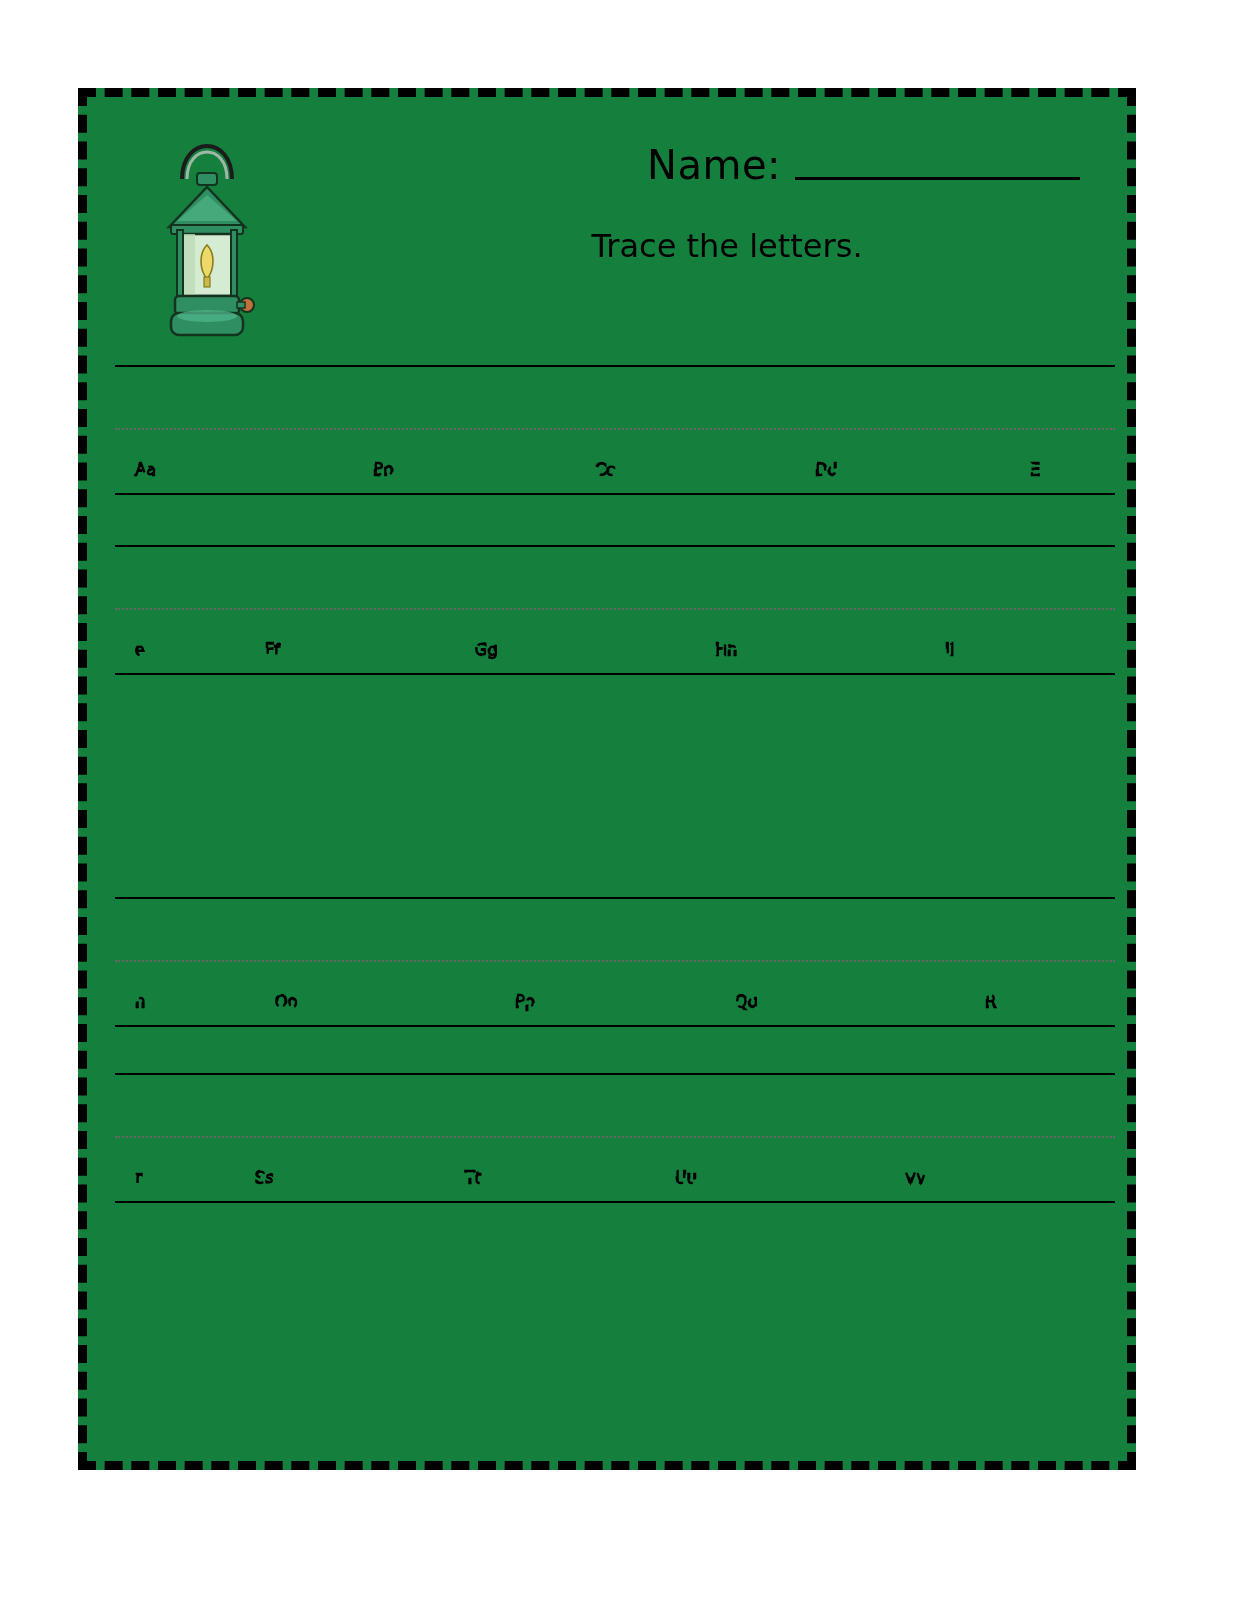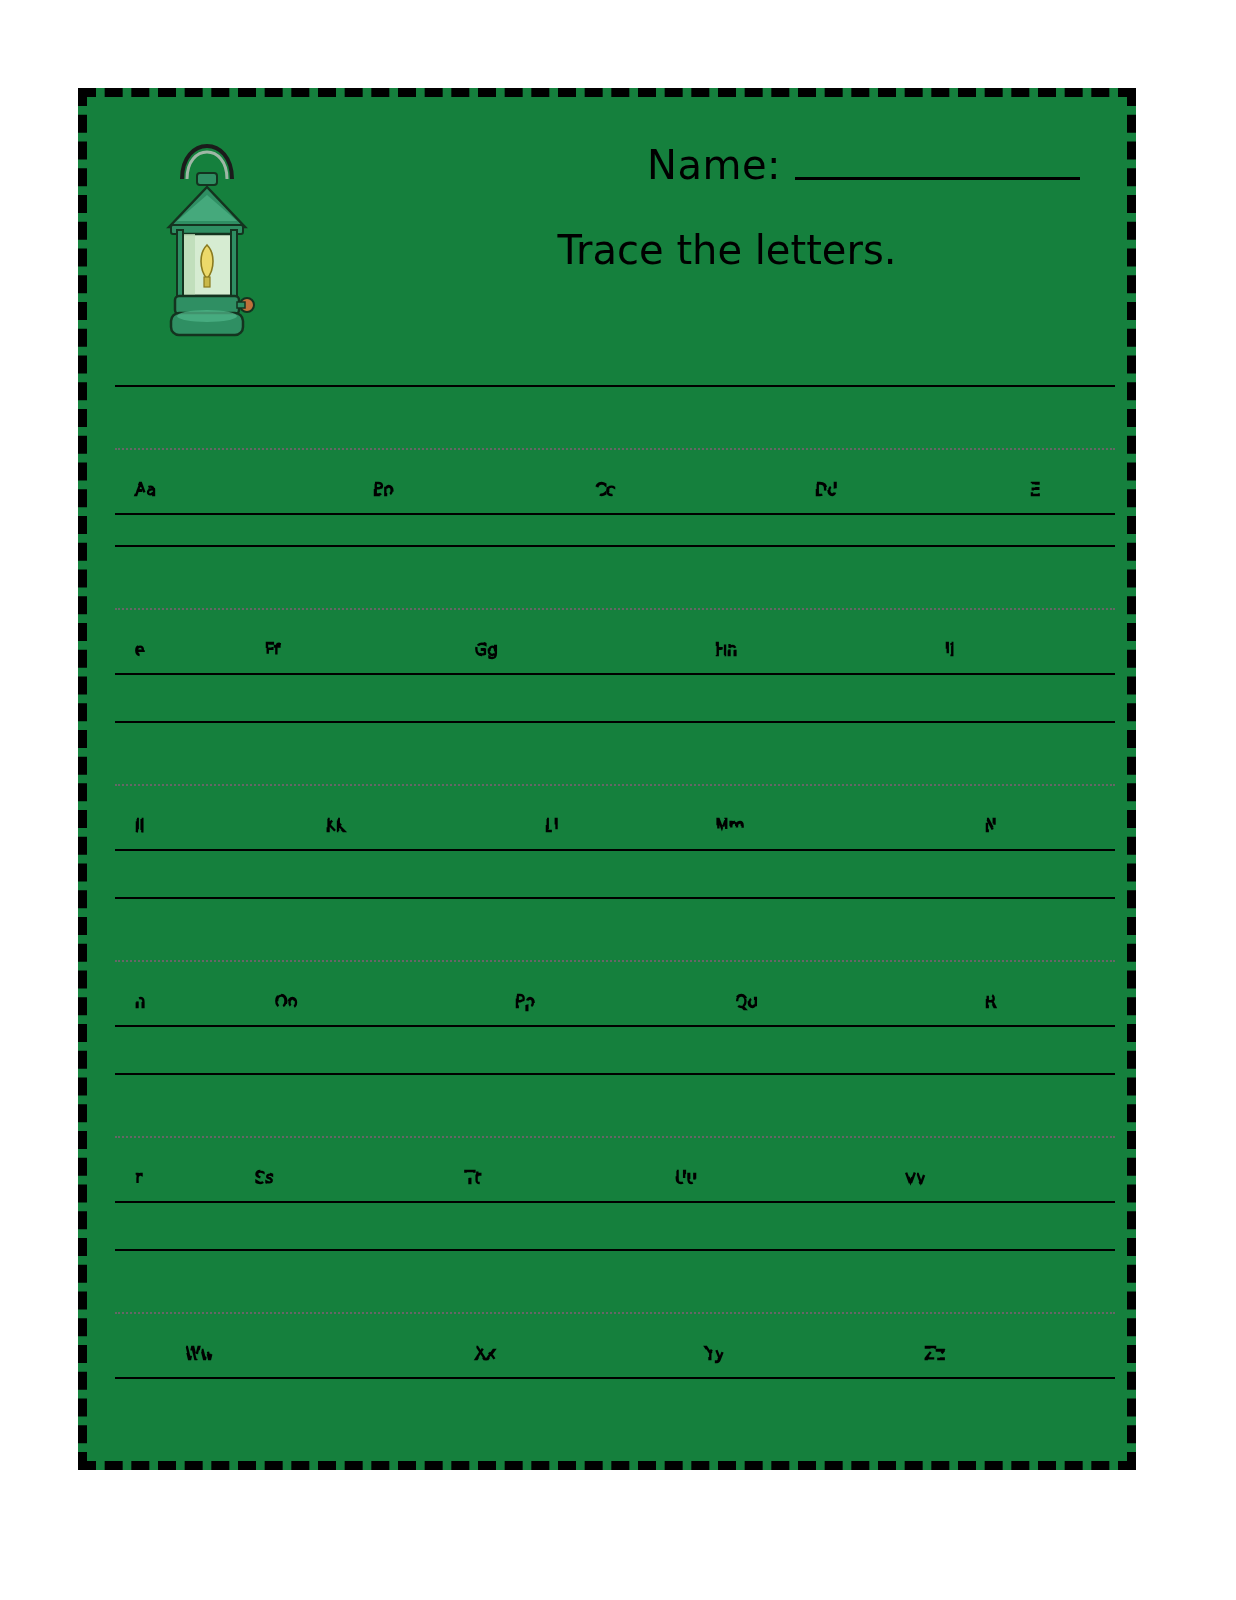--- a/index.html
+++ b/index.html
@@ -61,21 +61,21 @@
     margin-left: 14px;
     margin-bottom: 8px;
   }
   #instruction {
     position: absolute;
     left: 330px;
     top: 130px;
     width: 620px;
     text-align: center;
     font-family: "DejaVu Sans", sans-serif;
-    font-size: 40px;
+    font-size: 32px;
     color: #000;
   }
 
   
   .trace-row {
     position: absolute;
     left: 28px;
     width: 1000px;
     height: 130px;
   }
@@ -156,21 +156,21 @@
     </div>
 
     <div id="name-row">
       <span id="name-label">Name:</span>
       <span id="name-blank"></span>
     </div>
 
     <div id="instruction">Trace the letters.</div>
   </div>
 
-  <div class="trace-row" style="top:288px">
+  <div class="trace-row" style="top:268px">
     <div class="rule-top"></div>
     <div class="rule-mid"></div>
     <div class="rule-bottom"></div>
     <div class="letters">
       <svg width="980" height="165" viewBox="0 0 980 165">
         <text class="outline-text" x="10" y="128">Aa</text>
         <text class="outline-text" x="248" y="128">Bb</text>
         <text class="outline-text" x="470" y="128">Cc</text>
         <text class="outline-text" x="690" y="128">Dd</text>
         <text class="outline-text" x="905" y="128">E</text>
@@ -186,34 +186,20 @@
       <svg width="980" height="165" viewBox="0 0 980 165">
         <text class="outline-text" x="10" y="128">e</text>
         <text class="outline-text" x="140" y="128">Ff</text>
         <text class="outline-text" x="350" y="128">Gg</text>
         <text class="outline-text" x="590" y="128">Hh</text>
         <text class="outline-text" x="820" y="128">Ii</text>
       </svg>
     </div>
   </div>
 
-  <div class="trace-row" style="top:624px">
-    <div class="rule-top"></div>
-    <div class="rule-mid"></div>
-    <div class="rule-bottom"></div>
-    <div class="letters">
-      <svg width="980" height="165" viewBox="0 0 980 165">
-        <text class="outline-text" x="10" y="128">Jj</text>
-        <text class="outline-text" x="200" y="128">Kk</text>
-        <text class="outline-text" x="420" y="128">Ll</text>
-        <text class="outline-text" x="590" y="128">Mm</text>
-        <text class="outline-text" x="860" y="128">N</text>
-      </svg>
-    </div>
-  </div>
 
   <div class="trace-row" style="top:800px">
     <div class="rule-top"></div>
     <div class="rule-mid"></div>
     <div class="rule-bottom"></div>
     <div class="letters">
       <svg width="980" height="165" viewBox="0 0 980 165">
         <text class="outline-text" x="10" y="128">n</text>
         <text class="outline-text" x="150" y="128">Oo</text>
         <text class="outline-text" x="390" y="128">Pp</text>
@@ -231,27 +217,14 @@
       <svg width="980" height="165" viewBox="0 0 980 165">
         <text class="outline-text" x="10" y="128">r</text>
         <text class="outline-text" x="130" y="128">Ss</text>
         <text class="outline-text" x="340" y="128">Tt</text>
         <text class="outline-text" x="550" y="128">Uu</text>
         <text class="outline-text" x="780" y="128">Vv</text>
       </svg>
     </div>
   </div>
 
-  <div class="trace-row" style="top:1152px">
-    <div class="rule-top"></div>
-    <div class="rule-mid"></div>
-    <div class="rule-bottom"></div>
-    <div class="letters">
-      <svg width="980" height="165" viewBox="0 0 980 165">
-        <text class="outline-text" x="60" y="128">Ww</text>
-        <text class="outline-text" x="350" y="128">Xx</text>
-        <text class="outline-text" x="580" y="128">Yy</text>
-        <text class="outline-text" x="800" y="128">Zz</text>
-      </svg>
-    </div>
-  </div>
 
 </div>
 
 </body></html>

